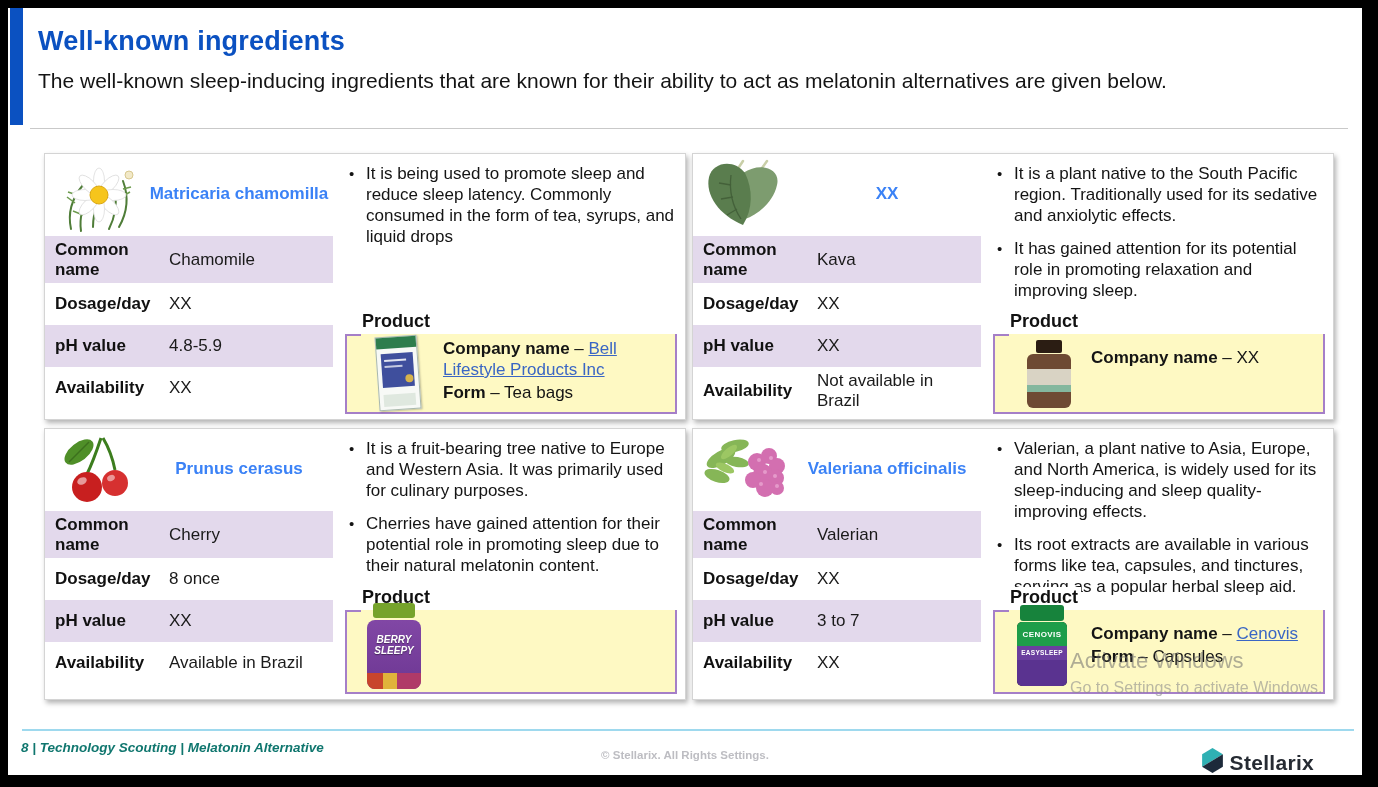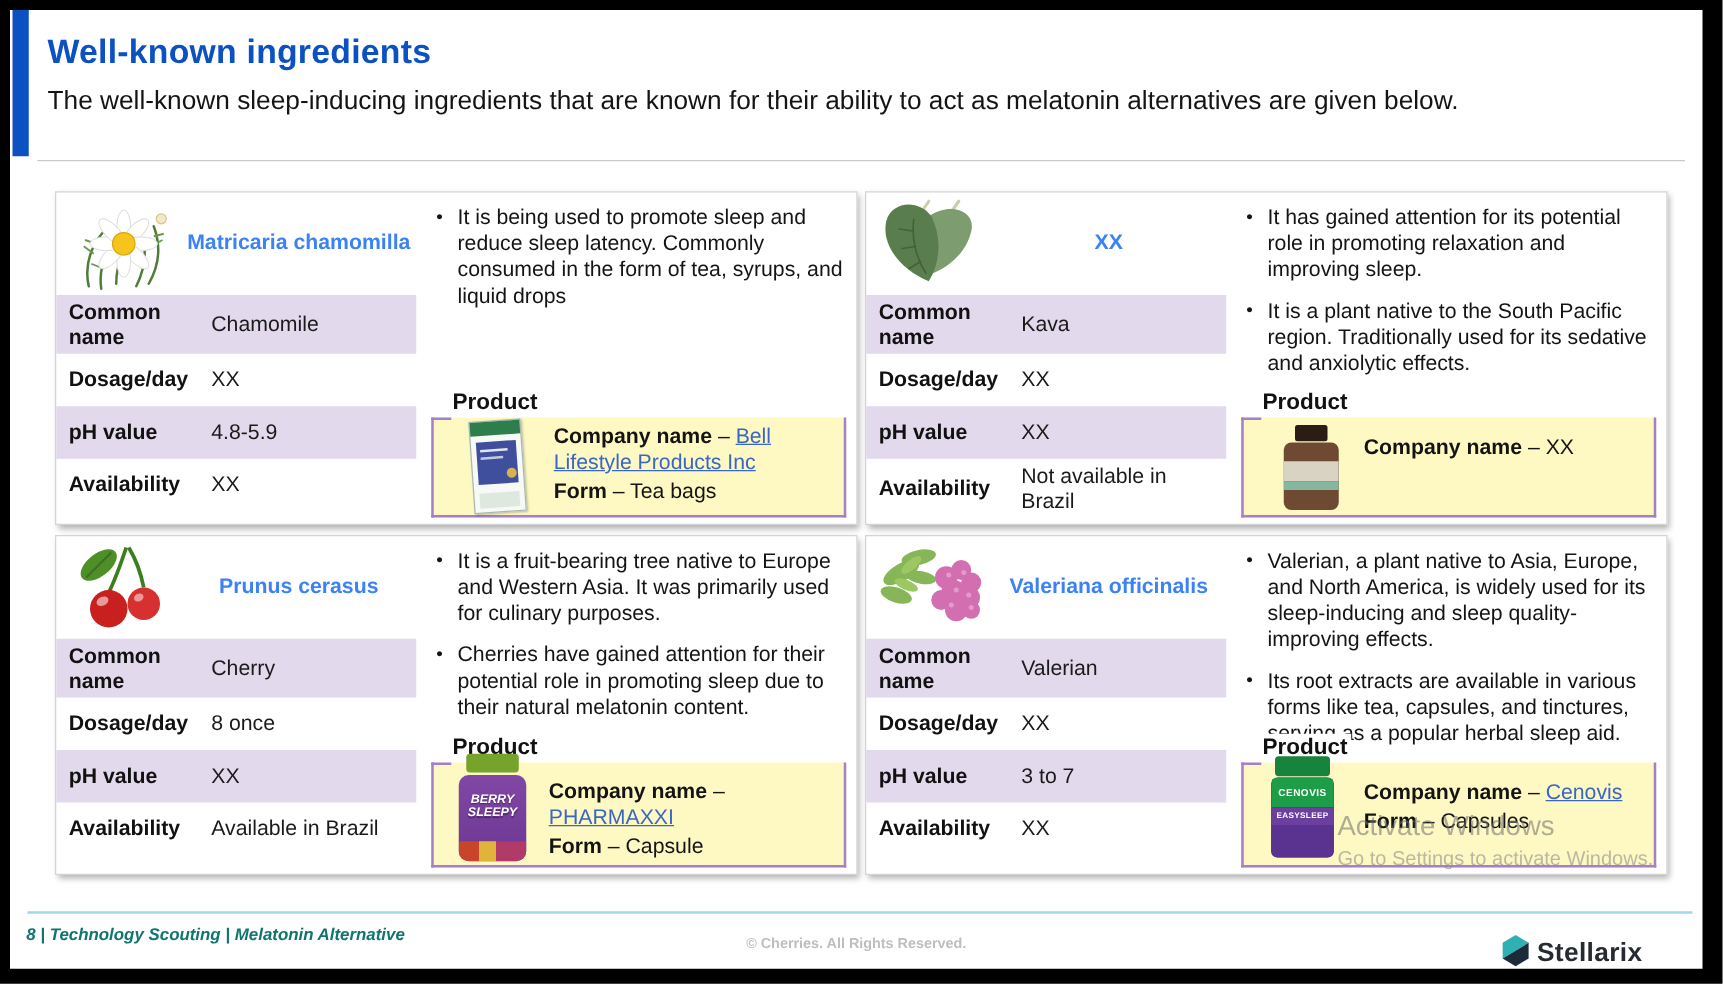--- a/index.html
+++ b/index.html
@@ -213,22 +213,22 @@
       <div class="trow">
         <div class="tlabel">pH value</div>
         <div class="tval">XX</div>
       </div>
       <div class="trow">
         <div class="tlabel">Availability</div>
         <div class="tval">Not available in Brazil</div>
       </div>
     </div>
     <div class="bullets">
+      <div class="bullet">It is a plant native to the South Pacific region. Traditionally used for its sedative and anxiolytic effects.</div>
       <div class="bullet">It has gained attention for its potential role in promoting relaxation and improving sleep.</div>
-      <div class="bullet">It is a plant native to the South Pacific region. Traditionally used for its sedative and anxiolytic effects.</div>
     </div>
     <div class="product-box">
       <div class="product-label">Product</div>
       <div class="pimg" style="left:32px;">
         <div class="kavabottle">
             <div class="kb-cap"></div>
             <div class="kb-body">
               <div class="kb-label"></div>
               <div class="kb-stripe"></div>
             </div>
@@ -281,26 +281,20 @@
       <div class="pimg" style="left:20px;bottom:3px;">
         <div class="berrybottle">
           <div class="bb-cap"></div>
           <div class="bb-body">
             <span class="bb-line">BERRY</span>
             <span class="bb-line">SLEEPY</span>
             <div class="bb-fruit"></div>
           </div>
         </div>
       </div>
-      <div class="ptext">
-        <span class="pbold">Company name</span><span> – </span><a class="plink" href="#">PHARMAXXI</a>
-        <div class="pline2">
-          <span class="pbold">Form</span><span> – </span><span>Capsule</span>
-        </div>
-      </div>
     </div>
   </section>
 
   <section class="card c4">
     <div class="plant-img">
       <svg viewBox="0 0 92 76" width="92" height="76">
         <g fill="#86b657">
           <ellipse cx="20" cy="26" rx="16" ry="7" transform="rotate(-30 20 26)"></ellipse>
           <ellipse cx="34" cy="14" rx="14" ry="6" transform="rotate(-12 34 14)"></ellipse>
           <ellipse cx="16" cy="44" rx="13" ry="6" transform="rotate(18 16 44)"></ellipse>
@@ -374,21 +368,21 @@
     </div>
   </section>
 
   <div class="watermark">
     <div class="wm1">Activate Windows</div>
     <div class="wm2">Go to Settings to activate Windows.</div>
   </div>
 
   <div class="footer-line"></div>
   <div class="footer-left">8 | Technology Scouting | Melatonin Alternative</div>
-  <div class="footer-center">© Cherries. All Rights Reserved.</div>
+  <div class="footer-center">© Stellarix. All Rights Settings.</div>
   <div class="footer-logo">
     <span>
       <svg width="23" height="27" viewBox="0 0 22 26">
         <polygon points="11,1 21,7 1,19 1,7" fill="#2fb0b3"></polygon>
         <polygon points="21,7 21,19 11,25 1,19" fill="#1d2a3a"></polygon>
       </svg>
     </span>
     <span class="logo-text">Stellarix</span>
   </div>
 </div>

